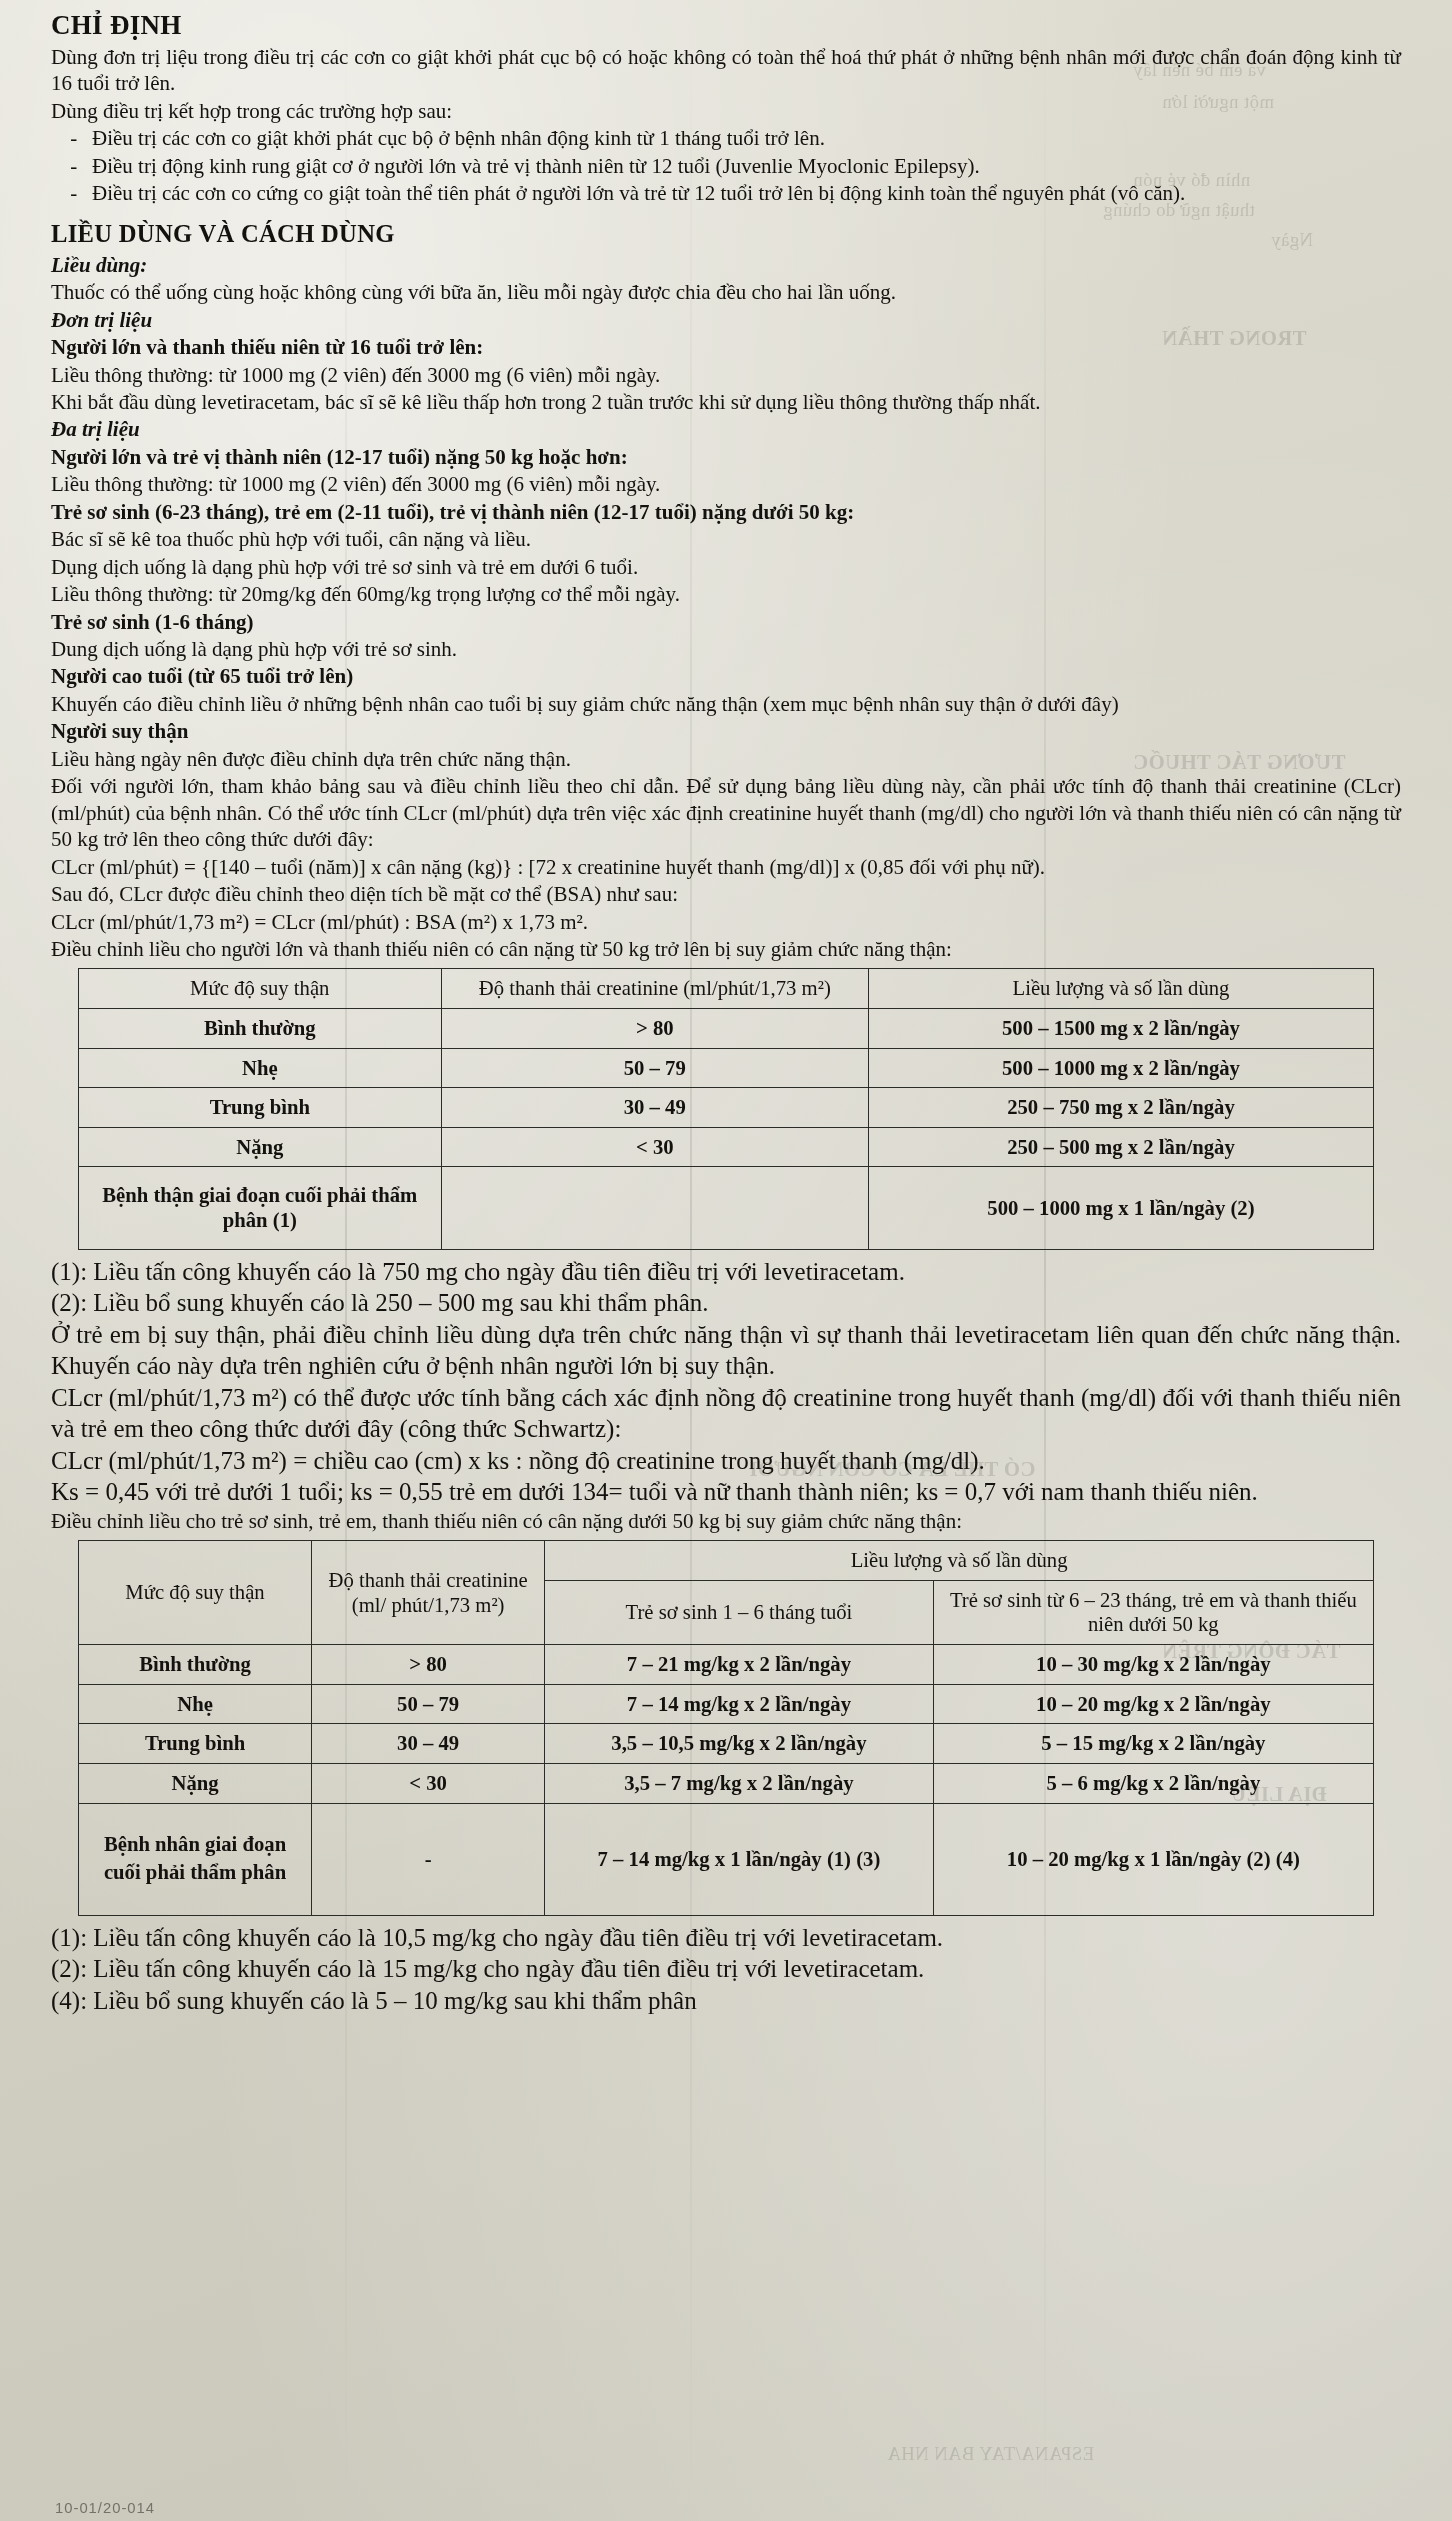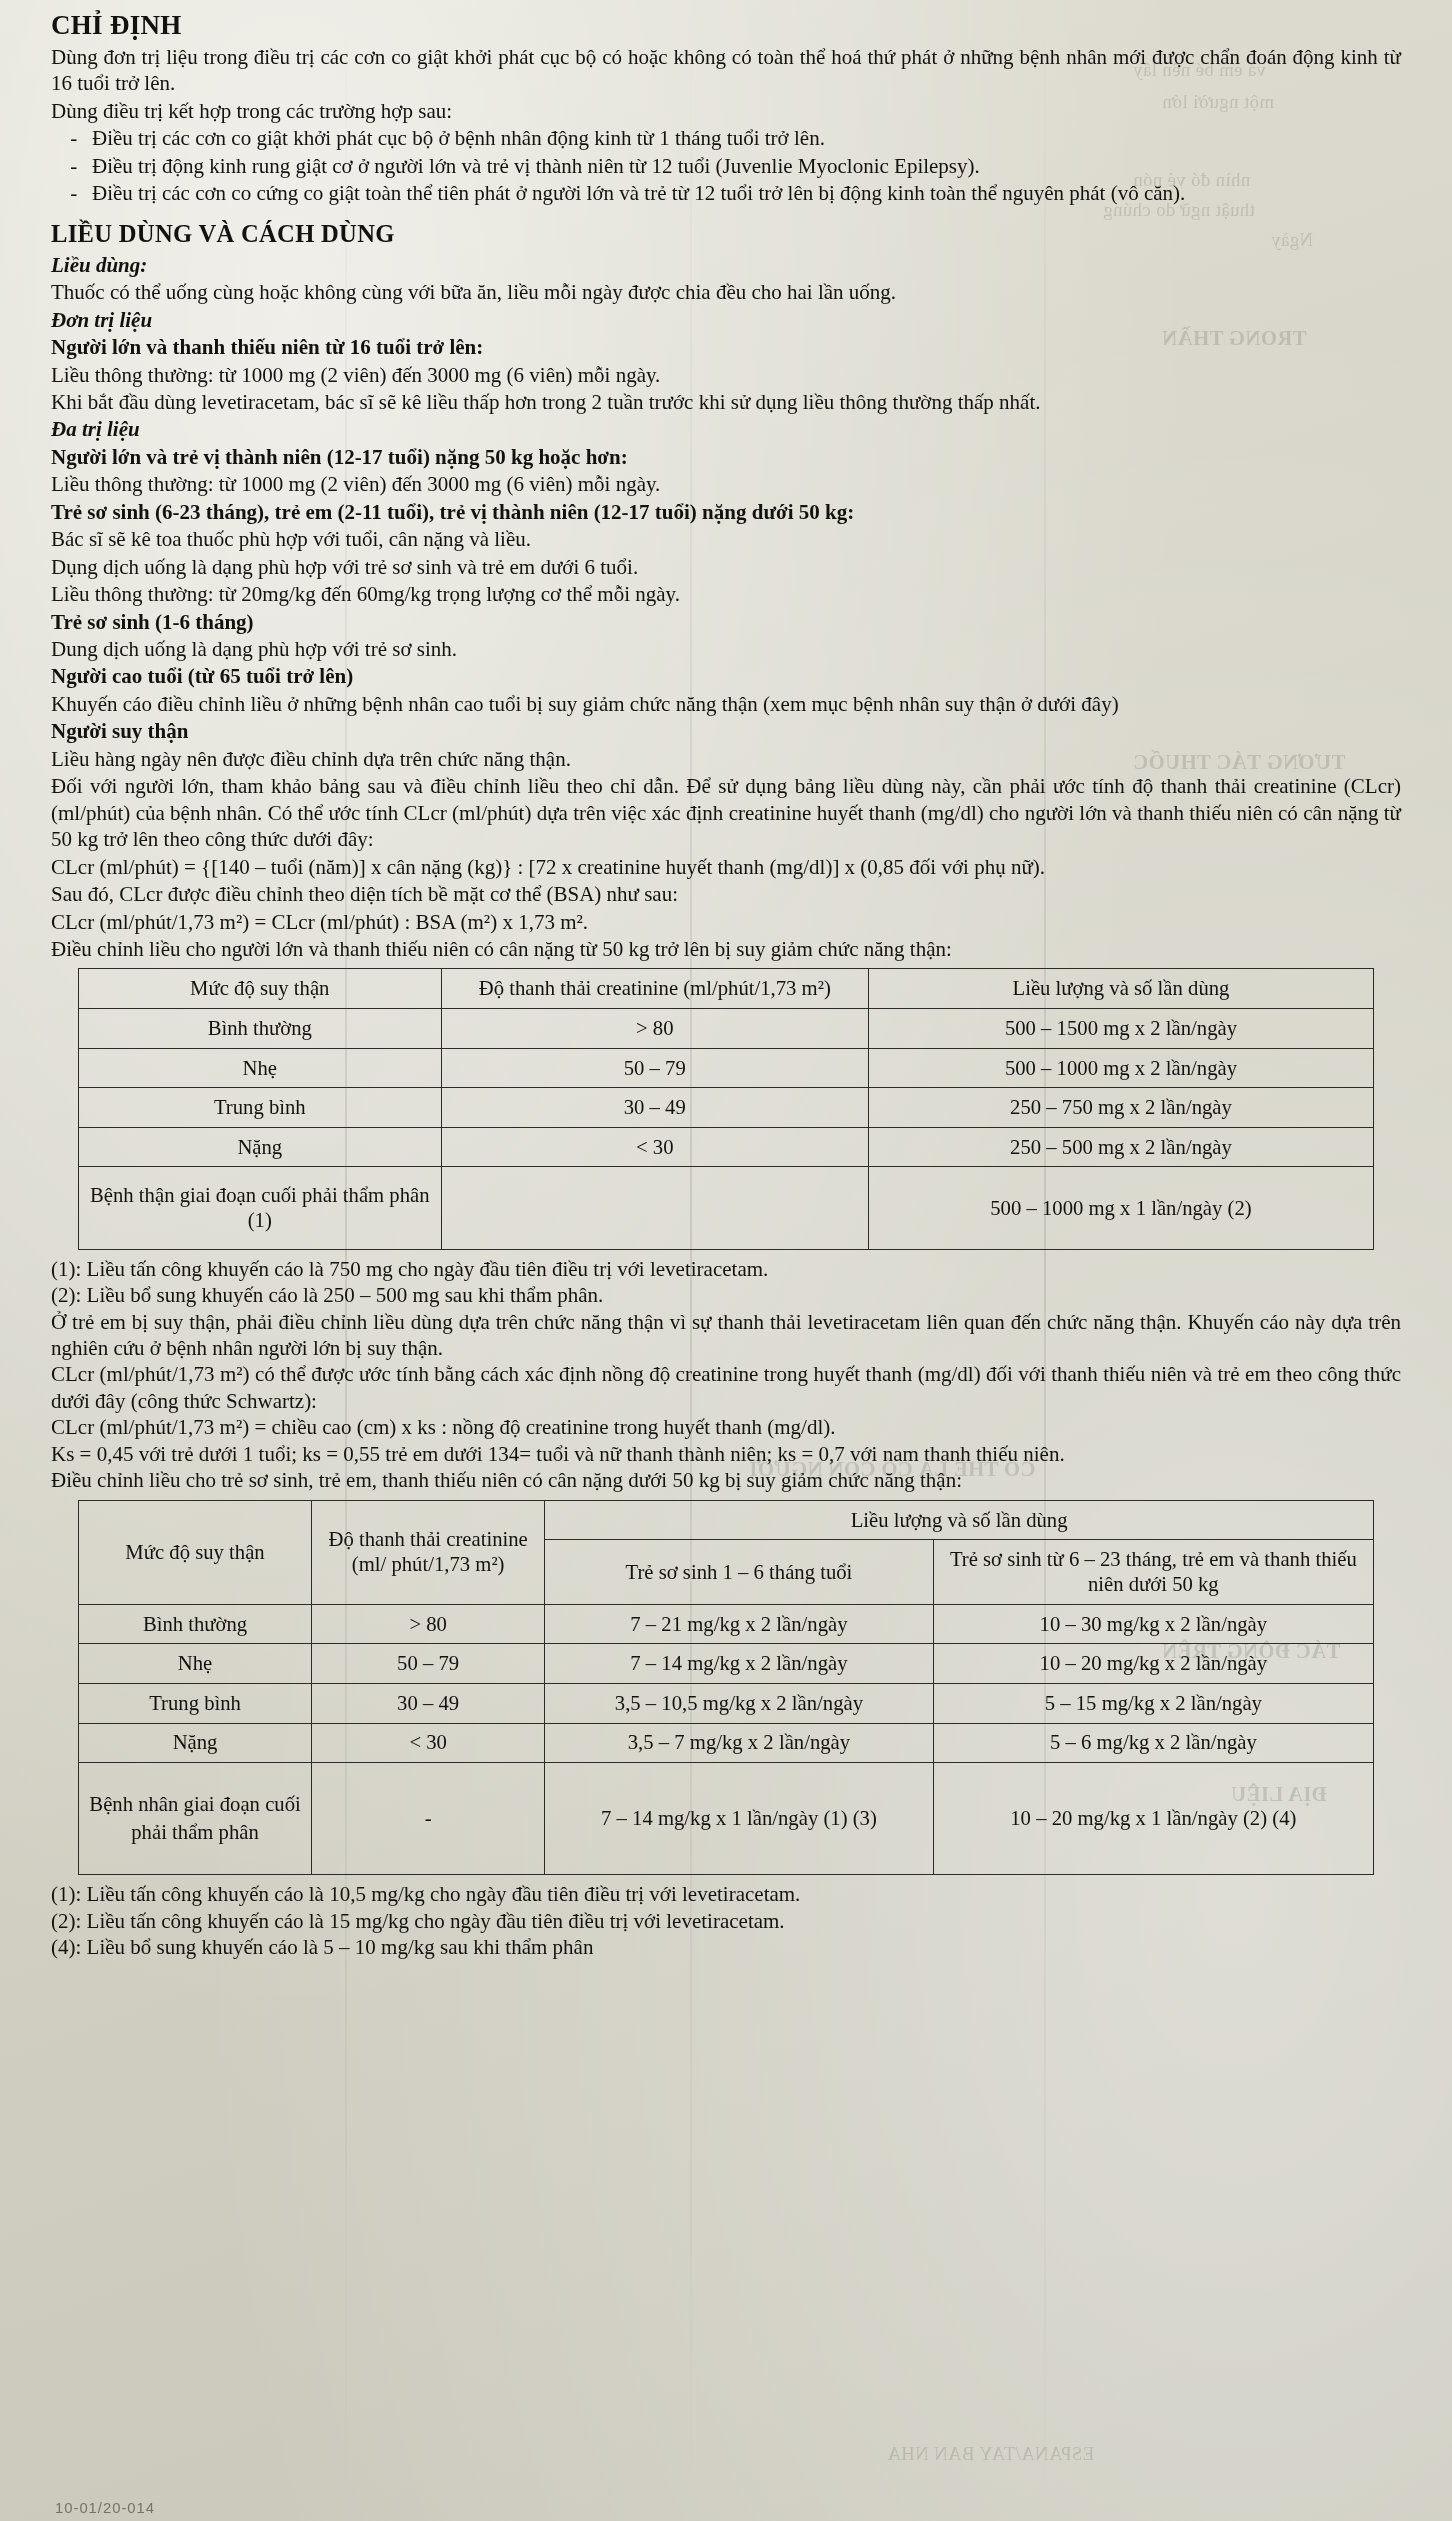--- a/index.html
+++ b/index.html
@@ -81,29 +81,29 @@
     border-collapse: collapse;
     width: 96%;
     margin: 5.9px auto 5.9px auto;
     font-size: 20.7px;
   }
   table.dose td, table.dose th {
     border: 1.5px solid #2b2b28;
     padding: 6.9px 5.9px;
     text-align: center;
     vertical-align: middle;
-    font-weight: normal;
+    font-weight: bold;
     line-height: 1.2;
   }
   table.dose th {
     font-weight: normal;
   }
   .notes p {
     margin: 0;
-    font-size: 21px;
+    font-size: 25px;
     line-height: 1.26;
   }
   .footer-mark {
     position: absolute;
     left: 55px;
     bottom: 5.9px;
     font-size: 14.8px;
     color: rgba(40,40,38,0.55);
     font-family: "Liberation Sans", sans-serif;
     letter-spacing: 1px;

